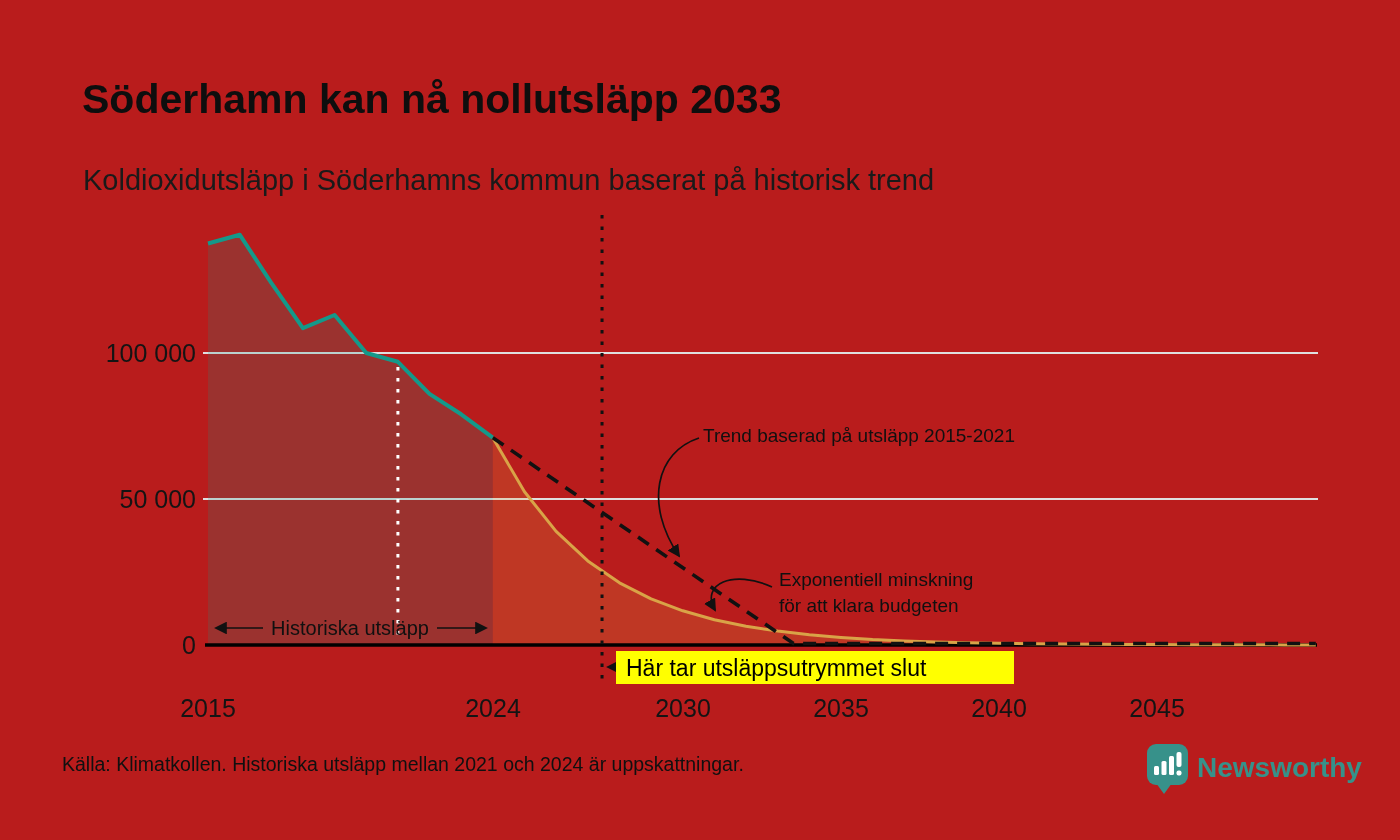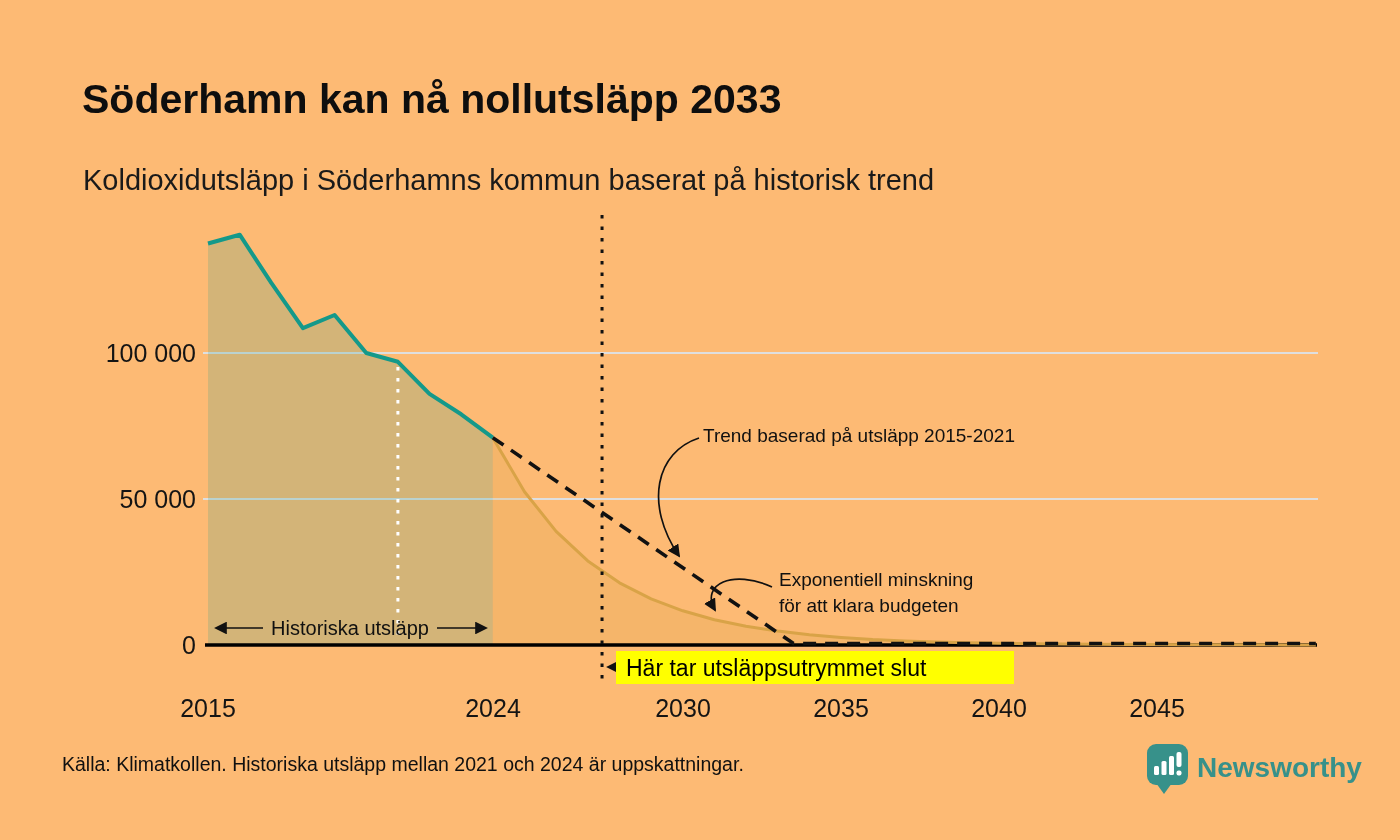--- a/index.html
+++ b/index.html
@@ -1,16 +1,16 @@
 <!DOCTYPE html>
 <html><head>
 <meta charset="utf-8">
 <style>
   html,body{margin:0;padding:0;background:#ffffff;}
-  .canvas{position:relative;width:1400px;height:840px;background:#fdba74;overflow:hidden;
+  .canvas{position:relative;width:1400px;height:840px;background:#b91c1c;overflow:hidden;
           font-family:"Liberation Sans", sans-serif;}
   svg text{font-family:"Liberation Sans", sans-serif;fill:#111;}
   .title-t{font-size:41px;font-weight:700;fill:#0e0e0e;}
   .subtitle-t{font-size:29px;fill:#1a1a1a;}
   .ytick-t{font-size:25px;fill:#141414;}
   .xtick-t{font-size:25px;fill:#141414;text-anchor:middle;}
   .ann-t{font-size:19px;fill:#101010;}
   .hist-t{font-size:20px;fill:#101010;text-anchor:middle;}
   .hl-t{font-size:23px;fill:#000;}
   .src-t{font-size:19.5px;fill:#101010;}

